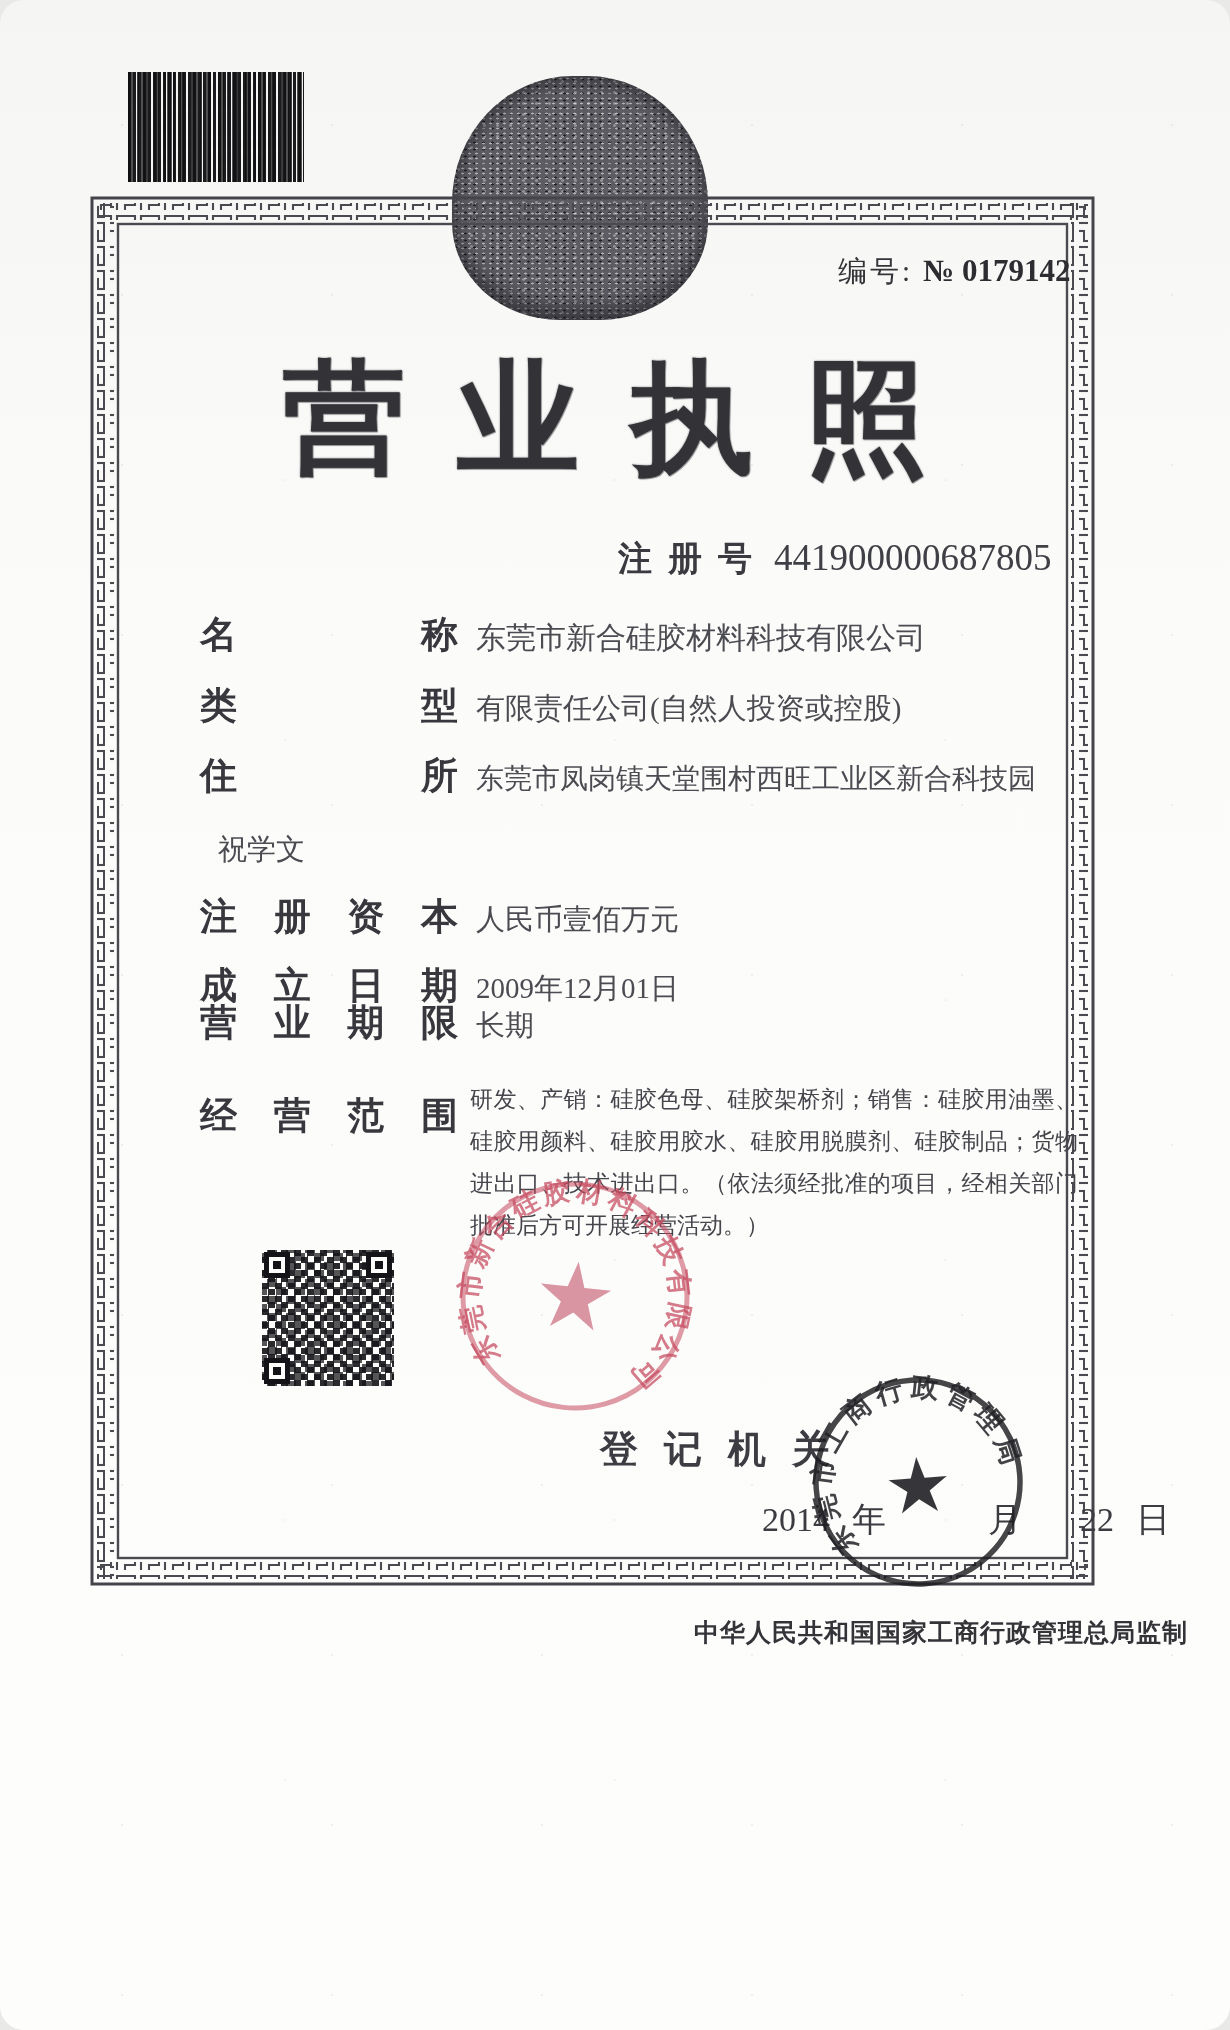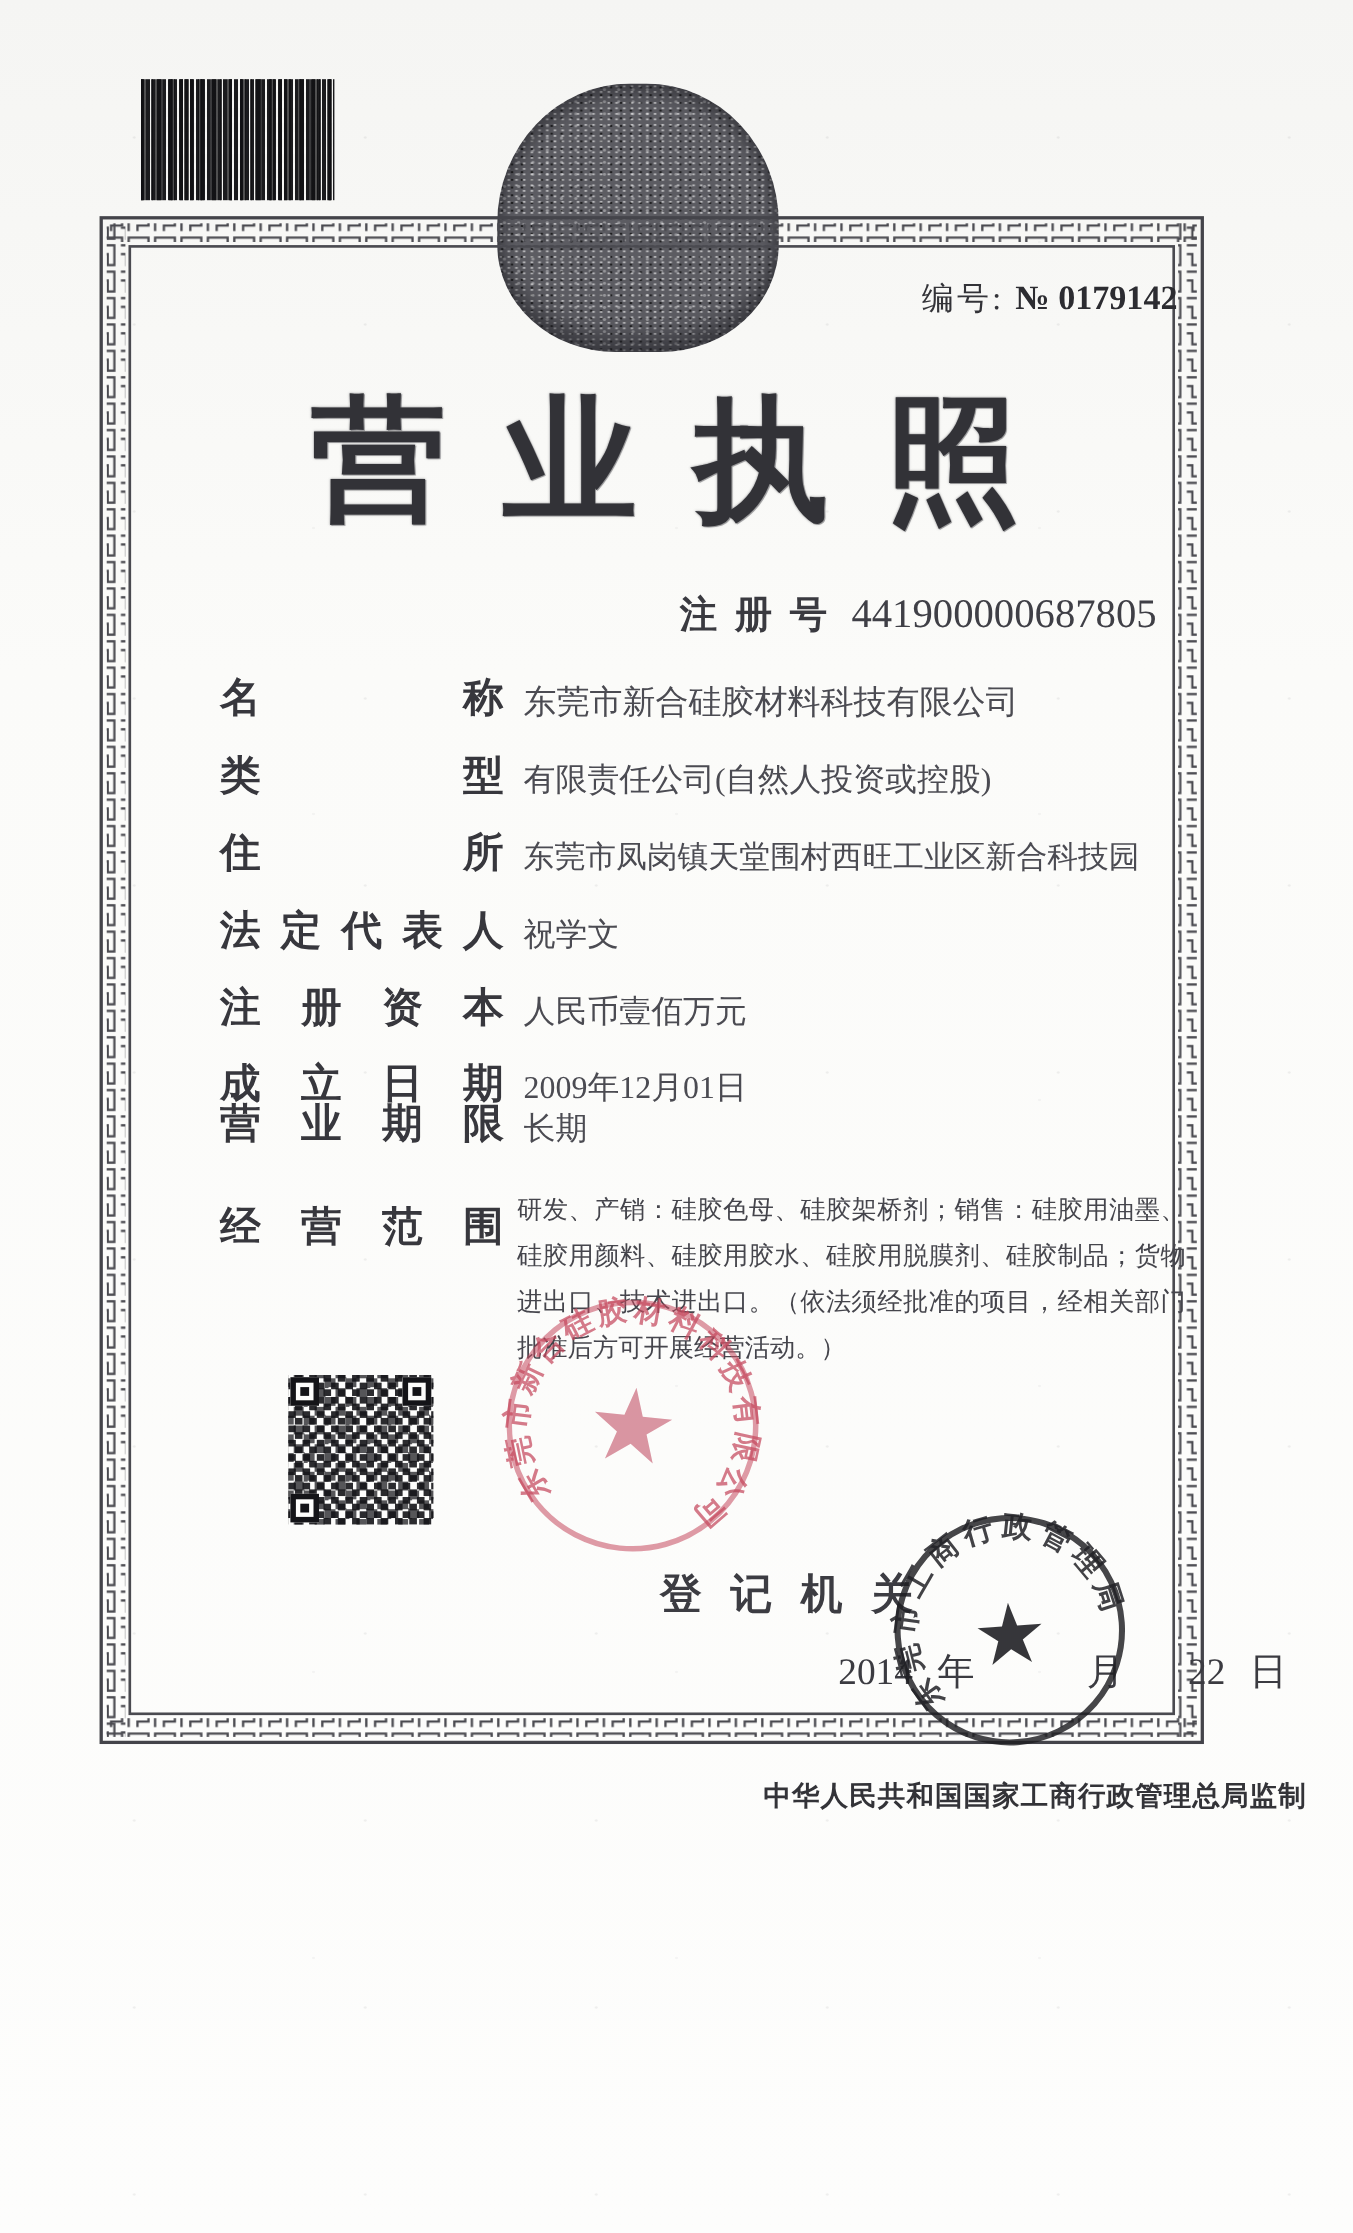--- a/index.html
+++ b/index.html
@@ -2,20 +2,21 @@
 <html><head>
 <meta charset="utf-8">
 <style>
   html,body{margin:0;padding:0;background:#e9e9e7;}
   .page{
     position:relative;width:1230px;height:2030px;margin:0 auto;
     background:linear-gradient(180deg,#f5f5f3 0%,#fbfbf9 30%,#fdfdfc 100%);
     overflow:hidden;
     font-family:"Liberation Serif", serif;
     color:#3c3c42;
+    border-radius:24px;
   }
   .page::before{ 
     content:"";position:absolute;inset:0;pointer-events:none;opacity:.35;
     background-image:
       radial-gradient(rgba(90,90,95,.25) 1px, transparent 1.6px),
       radial-gradient(rgba(120,120,125,.18) 1px, transparent 1.8px);
     background-size:210px 170px, 330px 260px;
     background-position:17px 40px, 120px 90px;
   }
 
@@ -143,21 +144,20 @@
   </div>
   <div class="row" style="top:683px">
     <span class="lbl">类型</span>
     <span class="val">有限责任公司(自然人投资或控股)</span>
   </div>
   <div class="row" style="top:754px">
     <span class="lbl">住所</span>
     <span class="val" style="font-size:28px">东莞市凤岗镇天堂围村西旺工业区新合科技园</span>
   </div>
   <div class="row" style="top:824px">
-    <span class="lbl">法定代表人</span>
     <span class="val">祝学文</span>
   </div>
   <div class="row" style="top:894px">
     <span class="lbl">注册资本</span>
     <span class="val">人民币壹佰万元</span>
   </div>
   <div class="row" style="top:963px">
     <span class="lbl">成立日期</span>
     <span class="val">2009年12月01日</span>
   </div>

